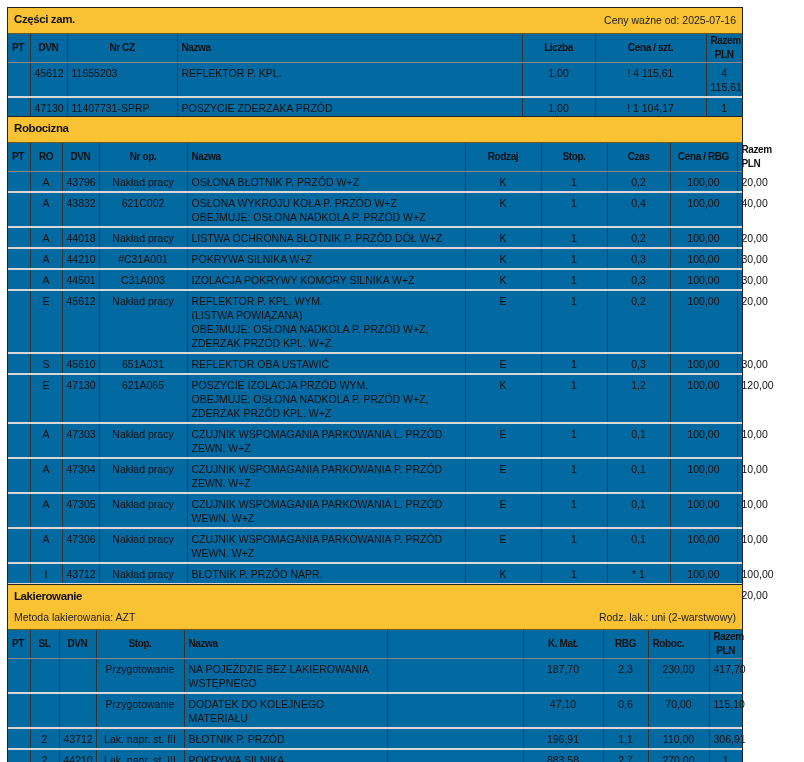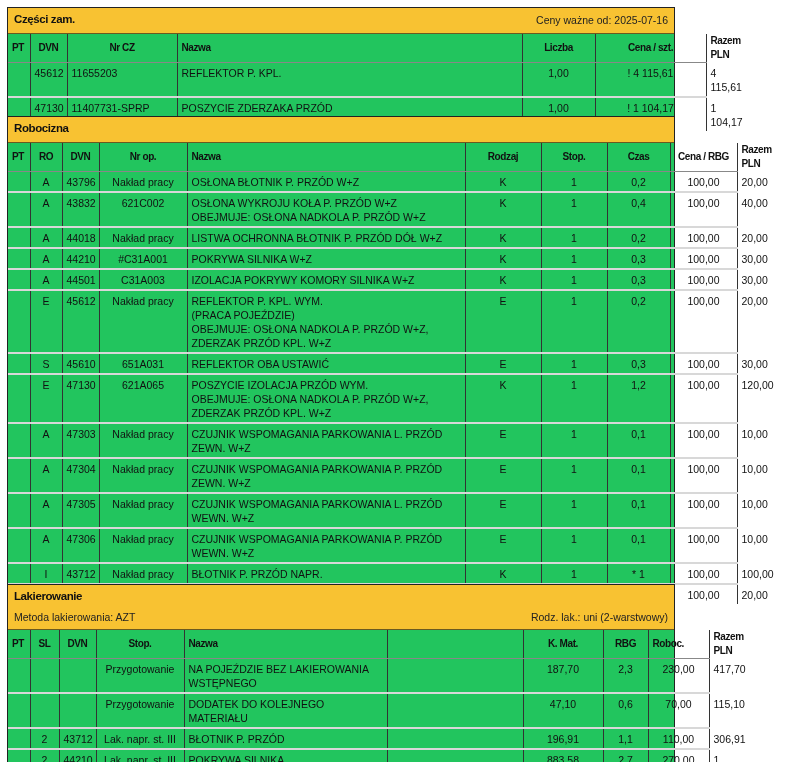--- a/index.html
+++ b/index.html
@@ -1,17 +1,17 @@
 <!DOCTYPE html>
 <html><head>
 <meta charset="utf-8">
 <style>
   html, body { margin: 0; padding: 0; background: #ffffff; }
   body { width: 804px; height: 762px; position: relative; font-family: "Liberation Sans", sans-serif; font-size: 10px; color: #111; overflow: hidden; }
-  .section { position: absolute; left: 7px; width: 668px; border: 1.5px solid #222; background: #22c55e; box-sizing: border-box; }
+  .section { position: absolute; left: 7px; width: 736px; border: 1.5px solid #222; background: #0369a1; box-sizing: border-box; }
   .sec-head { background: #f8c232; border-bottom: 1px solid #6b5a20; position: relative; }
   .sec-title { font-weight: bold; font-size: 11.5px; letter-spacing: -0.4px; }
   .sec-right { position: absolute; right: 6px; font-size: 10.5px; color: #222; }
   table { border-collapse: collapse; width: 100%; table-layout: fixed; }
   th, td { padding: 0 4px; box-sizing: border-box; vertical-align: top; line-height: 14px; }
   th { font-weight: bold; font-size: 10px; letter-spacing: -0.4px; height: 20px; vertical-align: middle; border-bottom: 1px solid #888; }
   td { font-size: 10.5px; padding-top: 3px; padding-bottom: 2px; border-top: 2px solid #d8d8d8; }
   tr.first td { border-top: none; }
   th, td { border-left: 1.5px solid #333; }
   th:first-child, td:first-child { border-left: none; }
@@ -174,21 +174,21 @@
           <td class="c">100,00</td>
           <td class="r">30,00</td>
         </tr>
         <tr>
           <td class="l"></td>
           <td class="c">E</td>
           <td class="l">45612</td>
           <td class="c">Nakład pracy</td>
           <td class="l">
             <div>REFLEKTOR P. KPL. WYM.</div>
-            <div>(PRACA POJEŹDZIE)</div>
+            <div>(LISTWA POWIĄZANA)</div>
             <div>OBEJMUJE: OSŁONA NADKOLA P. PRZÓD W+Z,</div>
             <div>ZDERZAK PRZÓD KPL. W+Z</div>
           </td>
           <td class="c">E</td>
           <td class="c">1</td>
           <td class="r">0,2</td>
           <td class="c">100,00</td>
           <td class="r">20,00</td>
         </tr>
         <tr>

